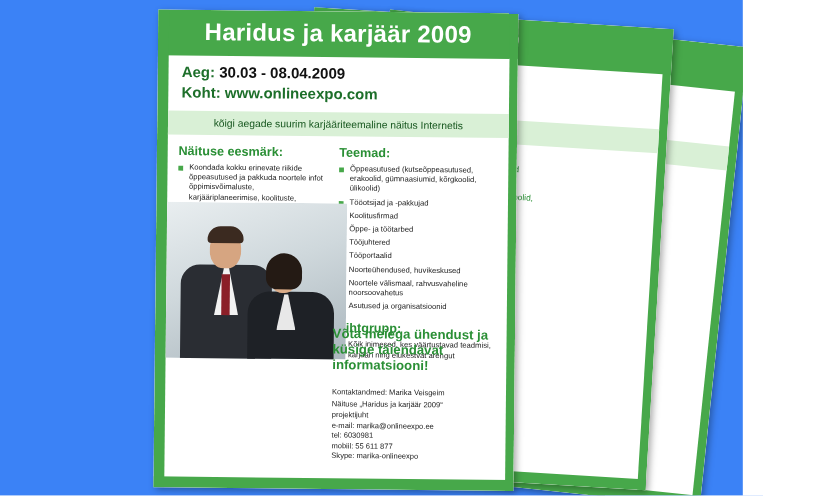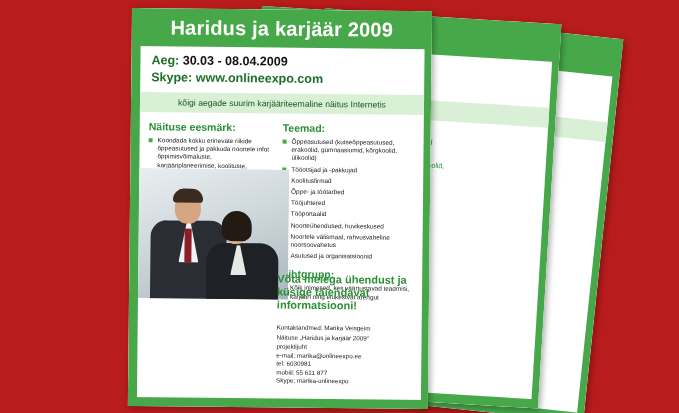--- a/index.html
+++ b/index.html
@@ -8,23 +8,23 @@
     background: #ffffff;
   }
   body {
     width: 679px;
     height: 413px;
     overflow: hidden;
     font-family: "Liberation Sans", sans-serif;
   }
   .scene {
     position: relative;
-    width: 679px;
+    width: 619px;
     height: 413px;
-    background: #b91c1c;
+    background: #3b82f6;
     overflow: hidden;
   }
 
   
   .flyer {
     position: absolute;
     background: #ffffff;
     box-shadow: 2px 2px 6px rgba(0,0,0,0.35);
     overflow: hidden;
   }
@@ -334,21 +334,21 @@
     <div class="sidebar-left"></div>
     <div class="sidebar-right"></div>
     <div class="sidebar-bottom"></div>
 
     <div class="meta">
       <div>
         <span class="lbl">Aeg:</span>
         <span class="val">30.03 - 08.04.2009</span>
       </div>
       <div>
-        <span class="lbl">Skype:</span>
+        <span class="lbl">Koht:</span>
         <span class="lbl">www.onlineexpo.com</span>
       </div>
     </div>
 
     <div class="band">
       <div class="bandtext">kõigi aegade suurim karjääriteemaline näitus Internetis</div>
     </div>
 
     <div class="cols">
       <div class="col-left">

